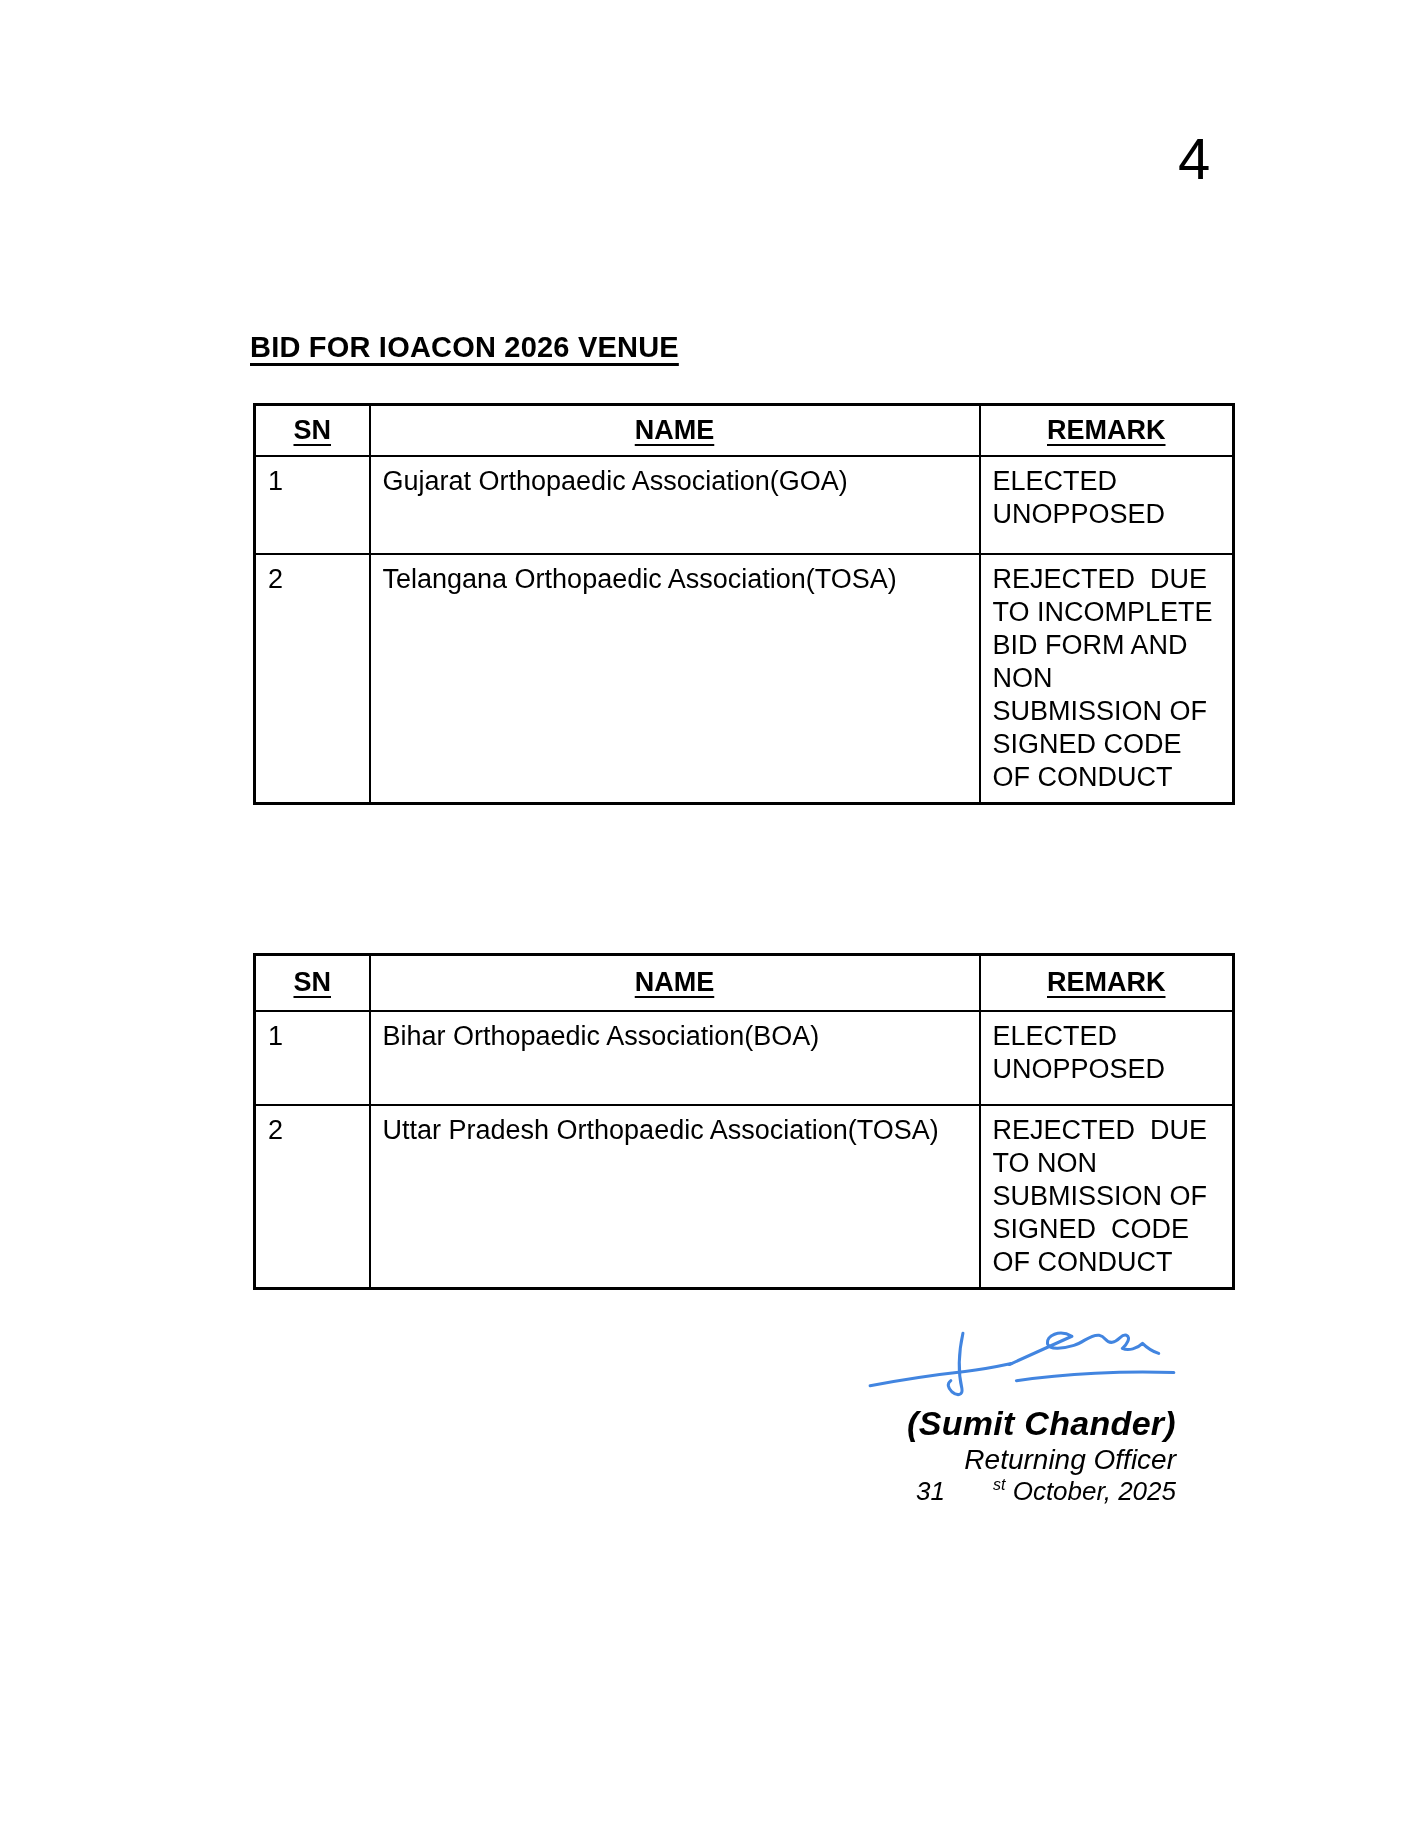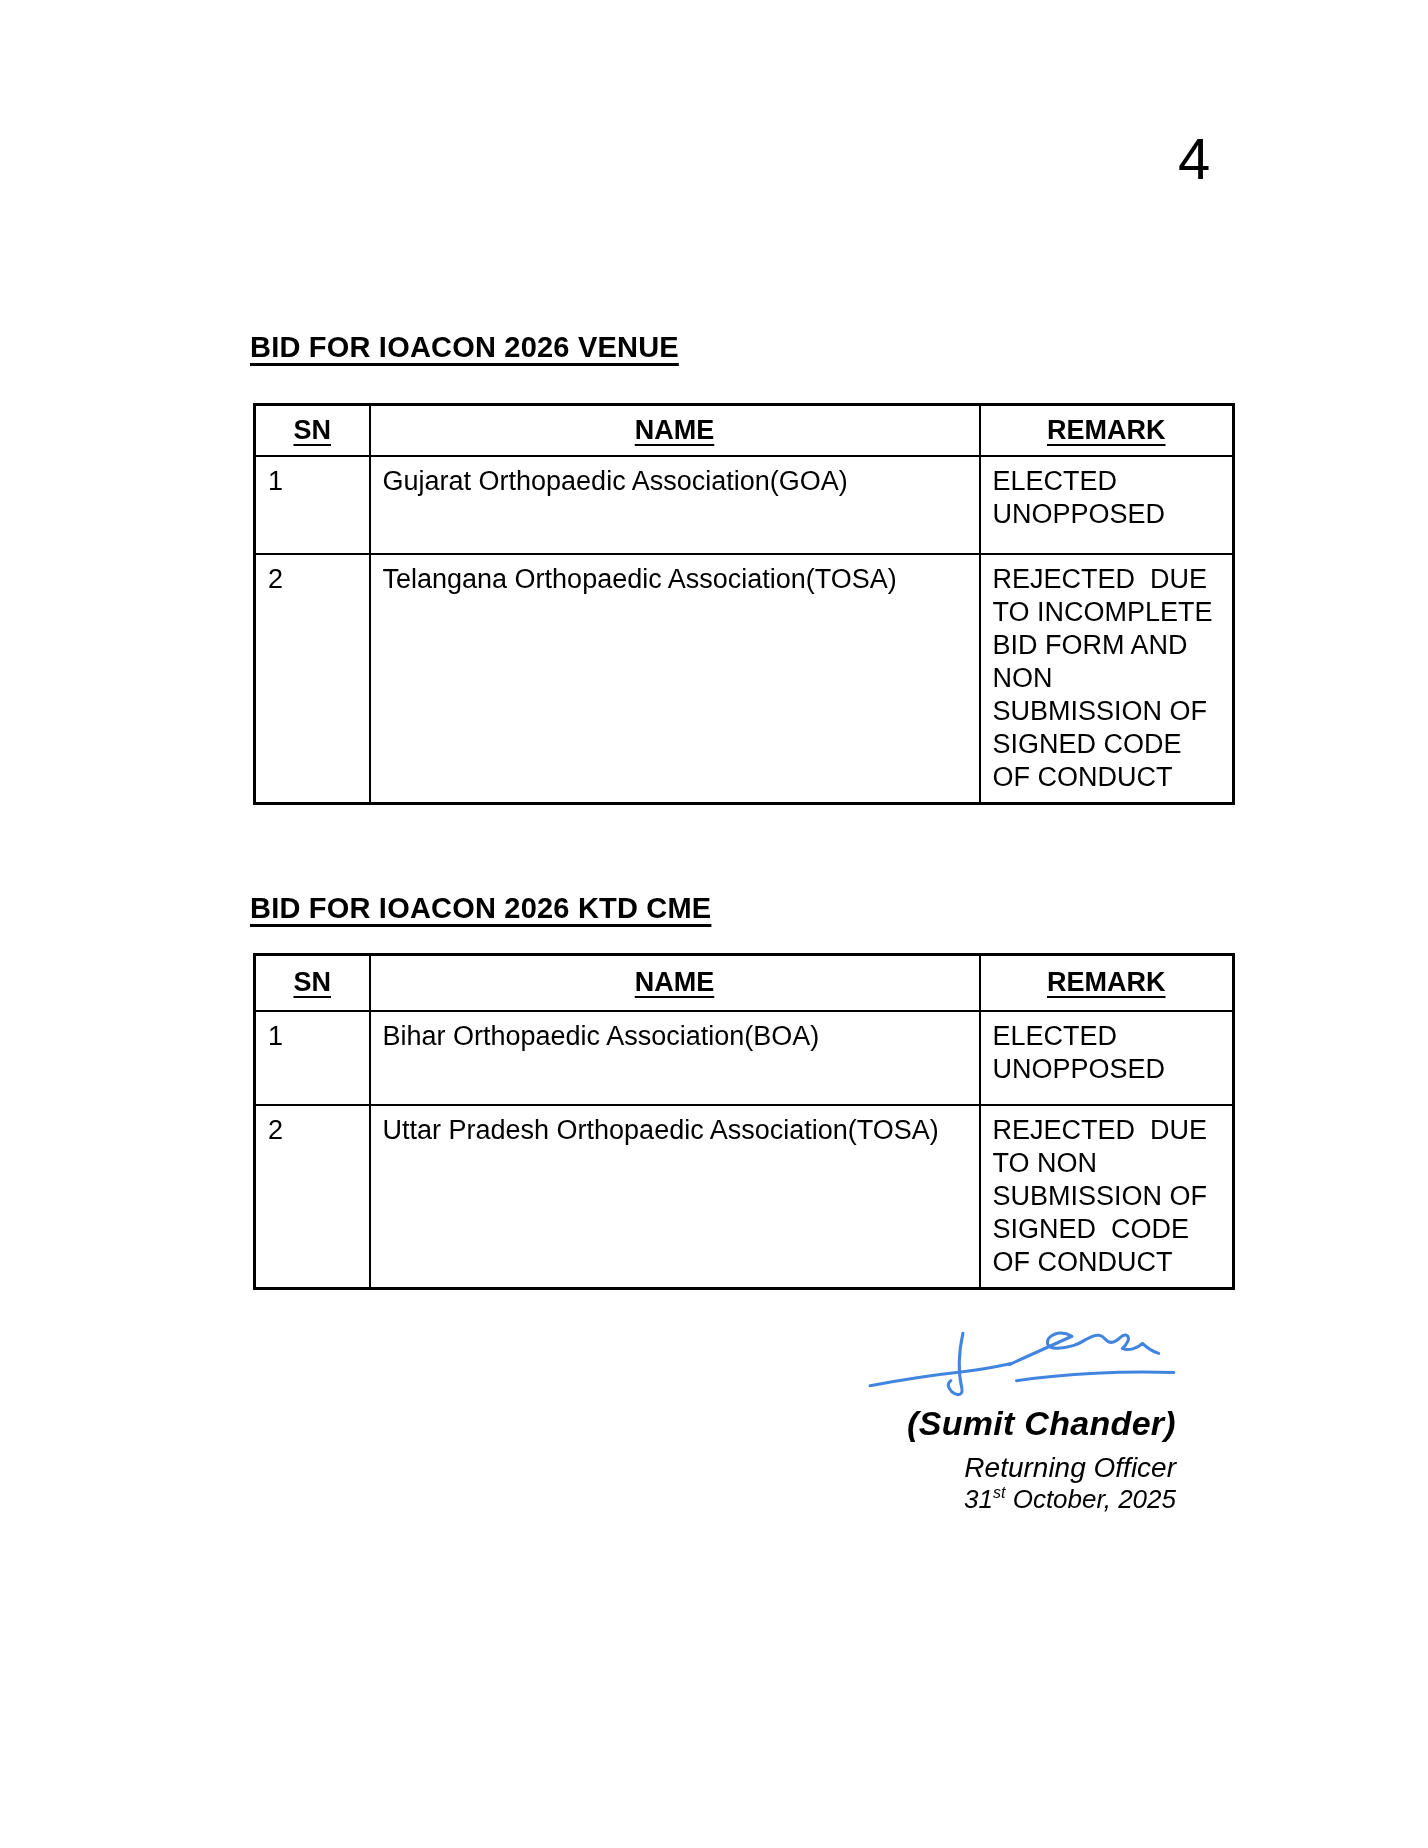--- a/index.html
+++ b/index.html
@@ -92,23 +92,23 @@
   }
   .sig-block {
     position: absolute;
     top: 1403px;
     left: 776px;
     width: 400px;
     text-align: right;
     font-style: italic;
   }
   .sig-name  { font-size: 34px; font-weight: bold; line-height: 40px; letter-spacing: 0.3px; }
-  .sig-title { font-size: 28px; line-height: 33px; margin-top: 8px; }
+  .sig-title { font-size: 28px; line-height: 33px; margin-top: 0; }
   .sig-date  { font-size: 26px; line-height: 30px; }
-  .sig-date sup { font-size: 16px; vertical-align: super; line-height: 0; }
+  .sig-date sup { font-size: 16px; vertical-align: super; line-height: 0; margin-left: 48px; }
 </style>
 </head>
 <body>
 
 <div class="page">
 
   <div class="page-number">4</div>
 
   <div class="heading heading-1">
     <span class="hu">BID FOR IOACON 2026 VENUE</span>
@@ -139,23 +139,20 @@
 TO INCOMPLETE
 BID FORM AND
 NON
 SUBMISSION OF
 SIGNED CODE
 OF CONDUCT</td>
       </tr>
     </tbody>
   </table>
 
-  <div class="heading heading-2">
-    <span class="hu">BID FOR IOACON 2026 KTD CME</span>
-  </div>
 
   <table class="bids t2">
     <colgroup>
         <col class="c-sn">
         <col class="c-name">
         <col class="c-remark">
       </colgroup>
     <tbody>
       <tr class="hdr">
         <th><span class="hu">SN</span></th>

